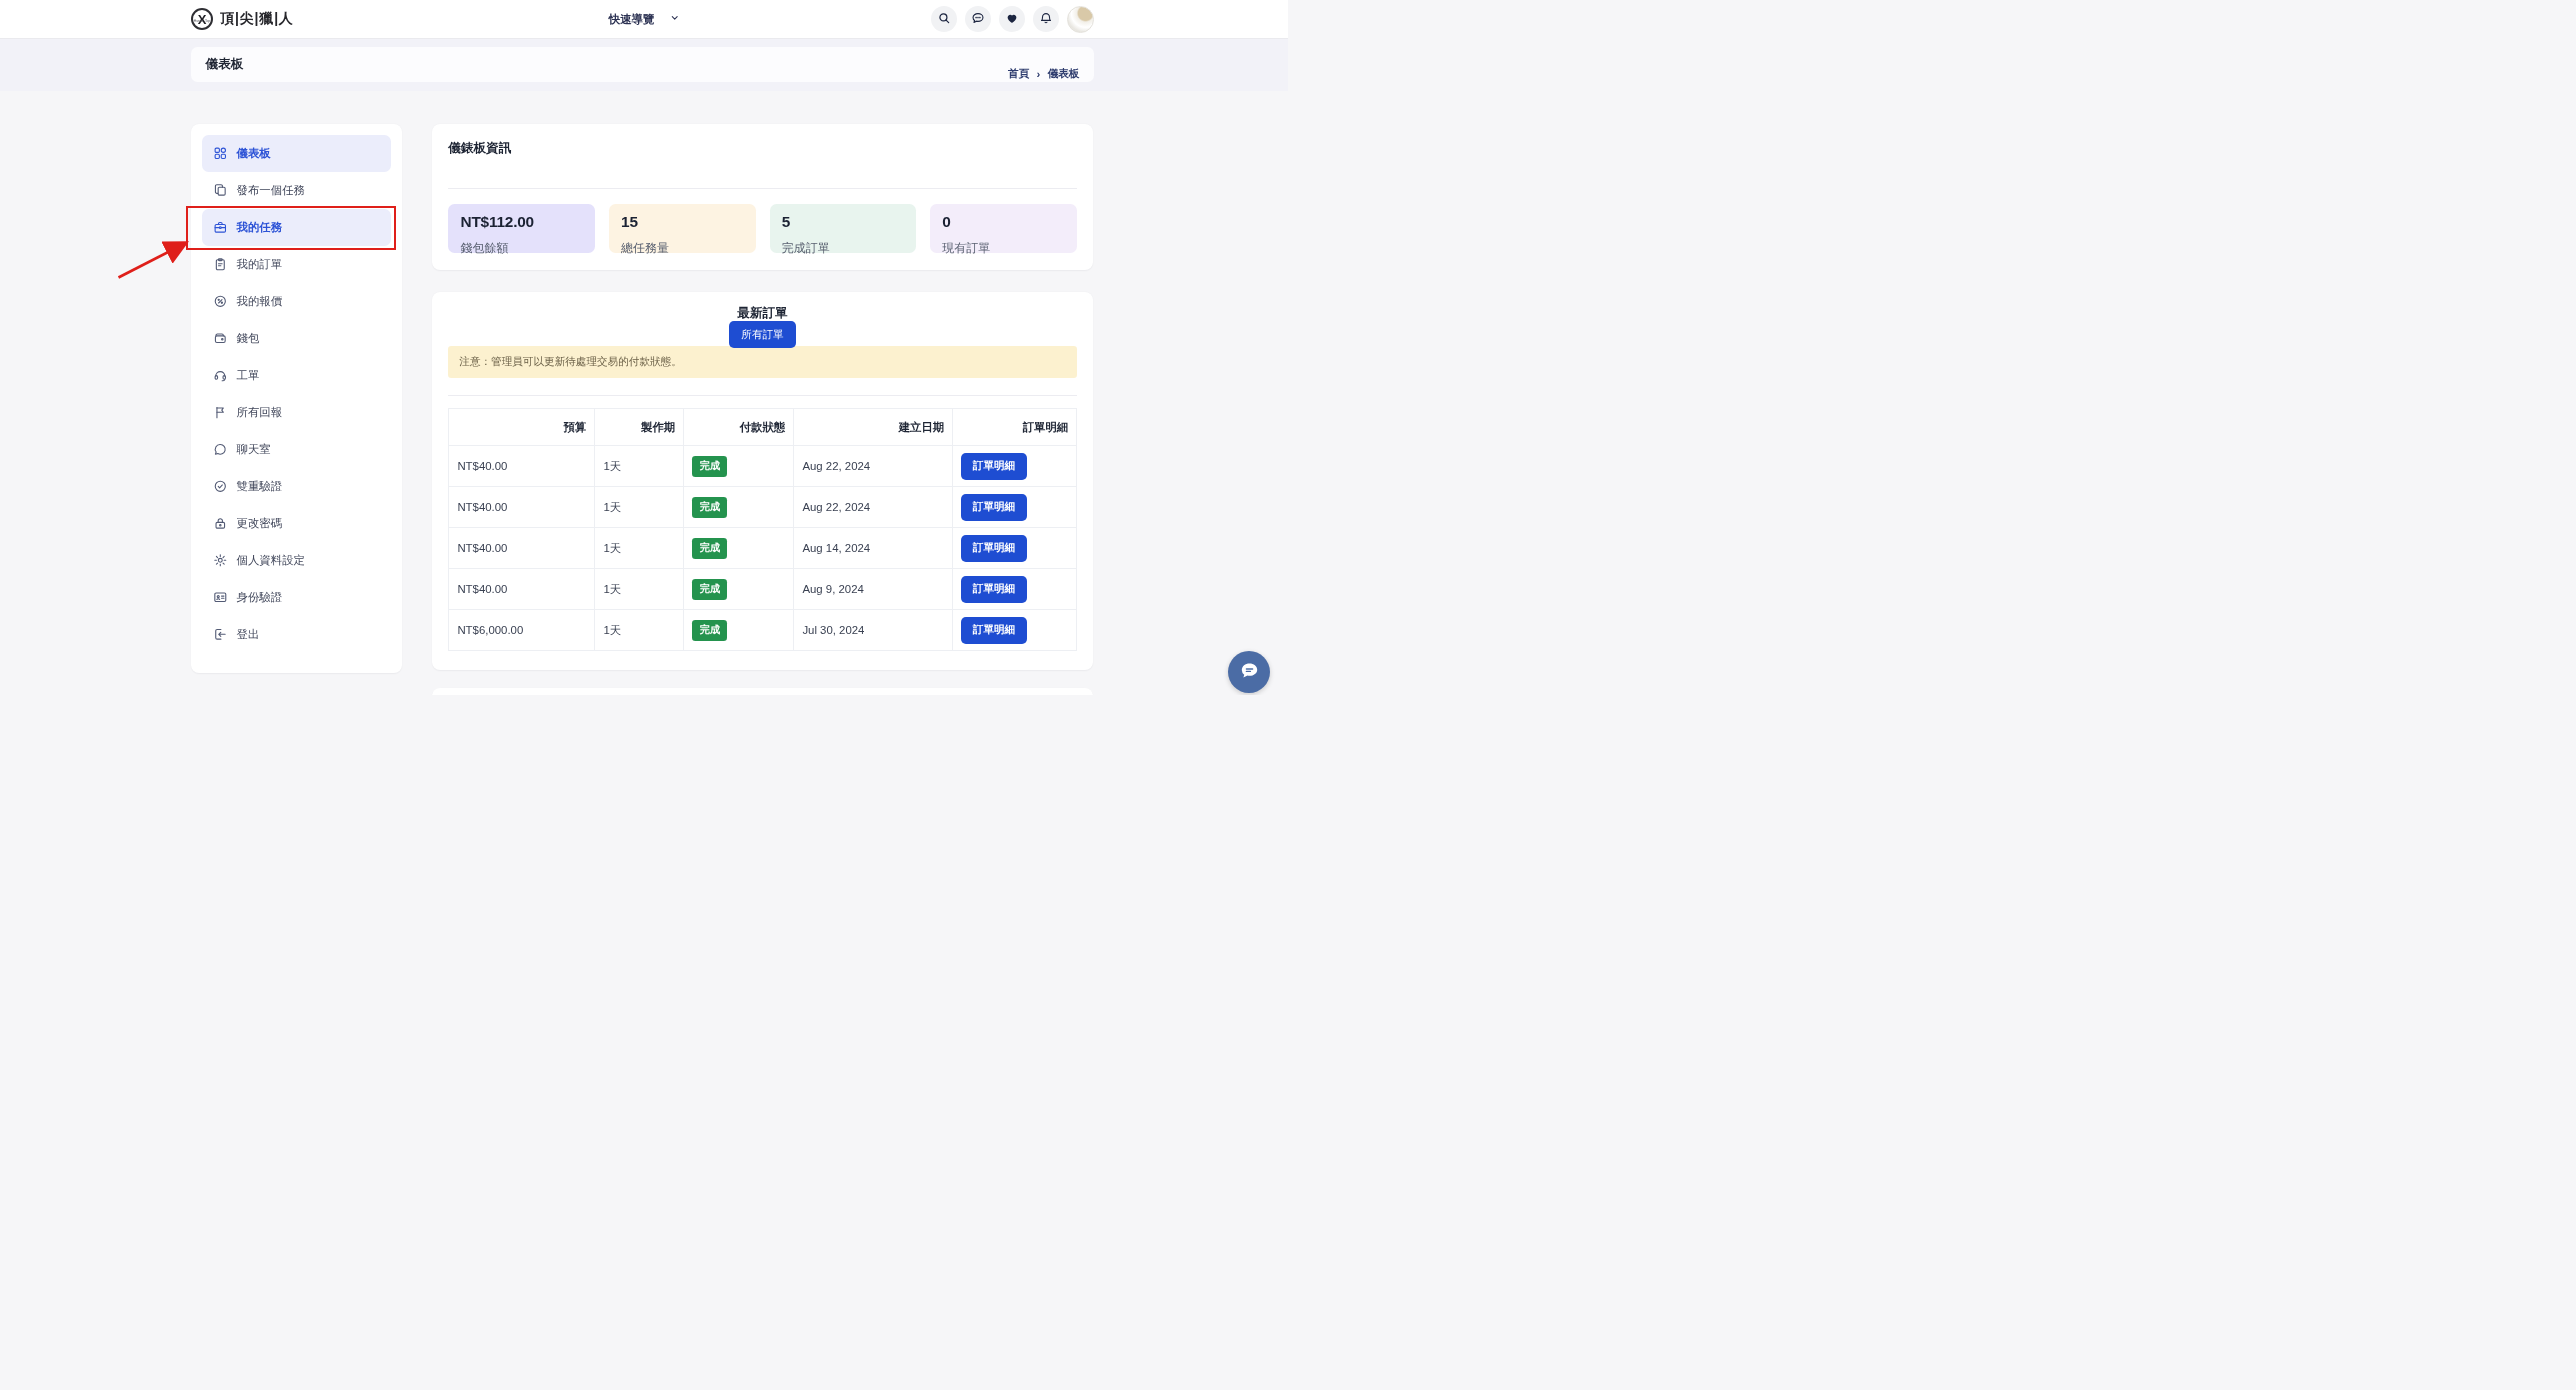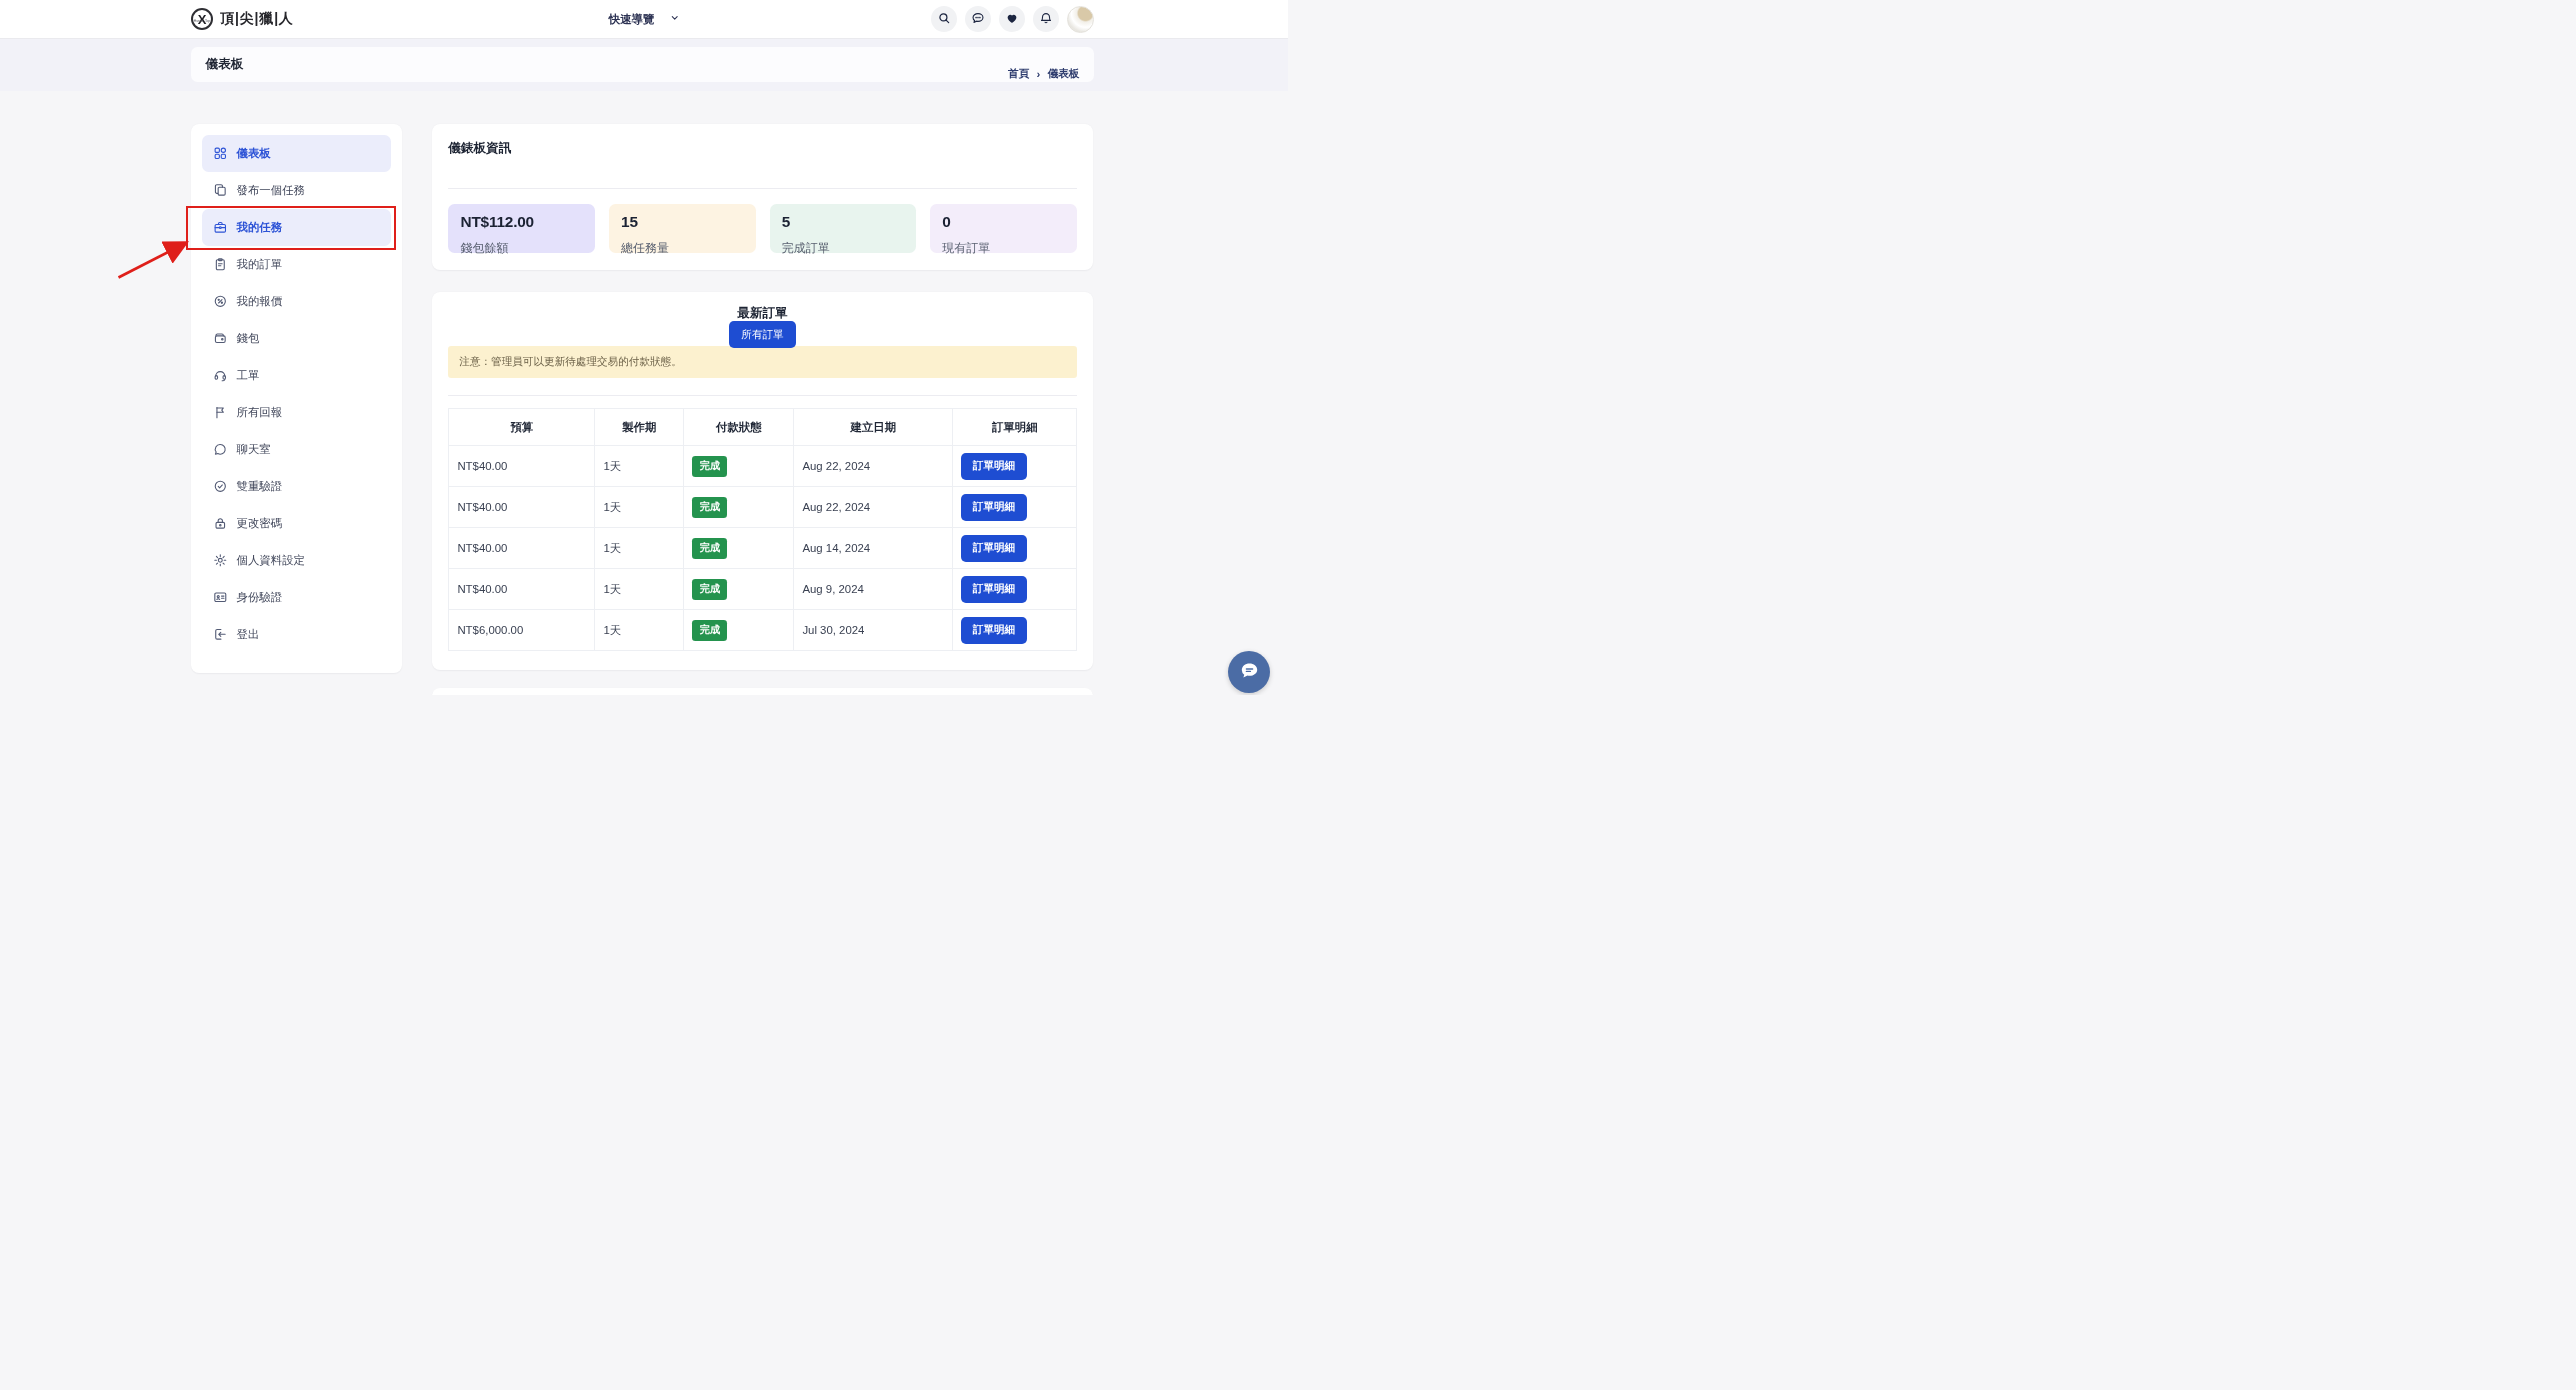--- a/index.html
+++ b/index.html
@@ -60,21 +60,21 @@
   .stat-label{font-size:12px;color:#596070;margin-top:9px;}
 
   .card-orders{margin-top:22px;min-height:375px;box-sizing:border-box;padding:13px 16.3px 18.7px;}
   .orders-head{display:flex;align-items:center;justify-content:space-between;height:28px;flex-direction:column;}
   .btn-primary{background:#1e4dd2;color:#ffffff;font-size:10.6px;font-weight:400;padding:6.5px 12.2px;
                border-radius:4.9px;border:none;cursor:pointer;font-family:inherit;}
   .notice{margin-top:13px;background:#fcf1cf;border-radius:3.3px;padding:9px 11px;font-size:10.6px;
           color:#6b6148;box-sizing:border-box;}
   .scrollhint{border-top:0.8px solid #ececf1;margin-top:17px;}
   table.orders{width:100%;border-collapse:collapse;table-layout:fixed;margin-top:12.2px;}
-  .orders th{font-size:11.4px;font-weight:700;color:#1f2635;text-align:center;padding:10.6px 8.1px;
+  .orders th{font-size:11.4px;font-weight:700;color:#1f2635;text-align:right;padding:10.6px 8.1px;
              border:0.8px solid #edeff3;background:#fff;}
   .orders td{font-size:11.4px;color:#3a4152;padding:6.5px 8.1px;height:41px;box-sizing:border-box;
              border:0.8px solid #edeff3;}
   .c1{width:146px;} .c2{width:89px;} .c3{width:110px;} .c4{width:159px;} .c5{width:124px;}
   .badge{display:inline-block;background:#24934e;color:#fff;font-size:10.2px;font-weight:700;
          padding:3.3px 7.3px;border-radius:3.3px;}
   .btn-detail{background:#1e4dd2;color:#fff;font-size:10.6px;font-weight:700;padding:6.5px 11.4px;
               border-radius:4.9px;border:none;cursor:pointer;font-family:inherit;}
   .card-next{margin-top:18px;height:11.4px;border-radius:8.1px 8.1px 0 0;background:#fff;
              box-shadow:0 0.8px 1.6px rgba(16,24,40,.05);}

